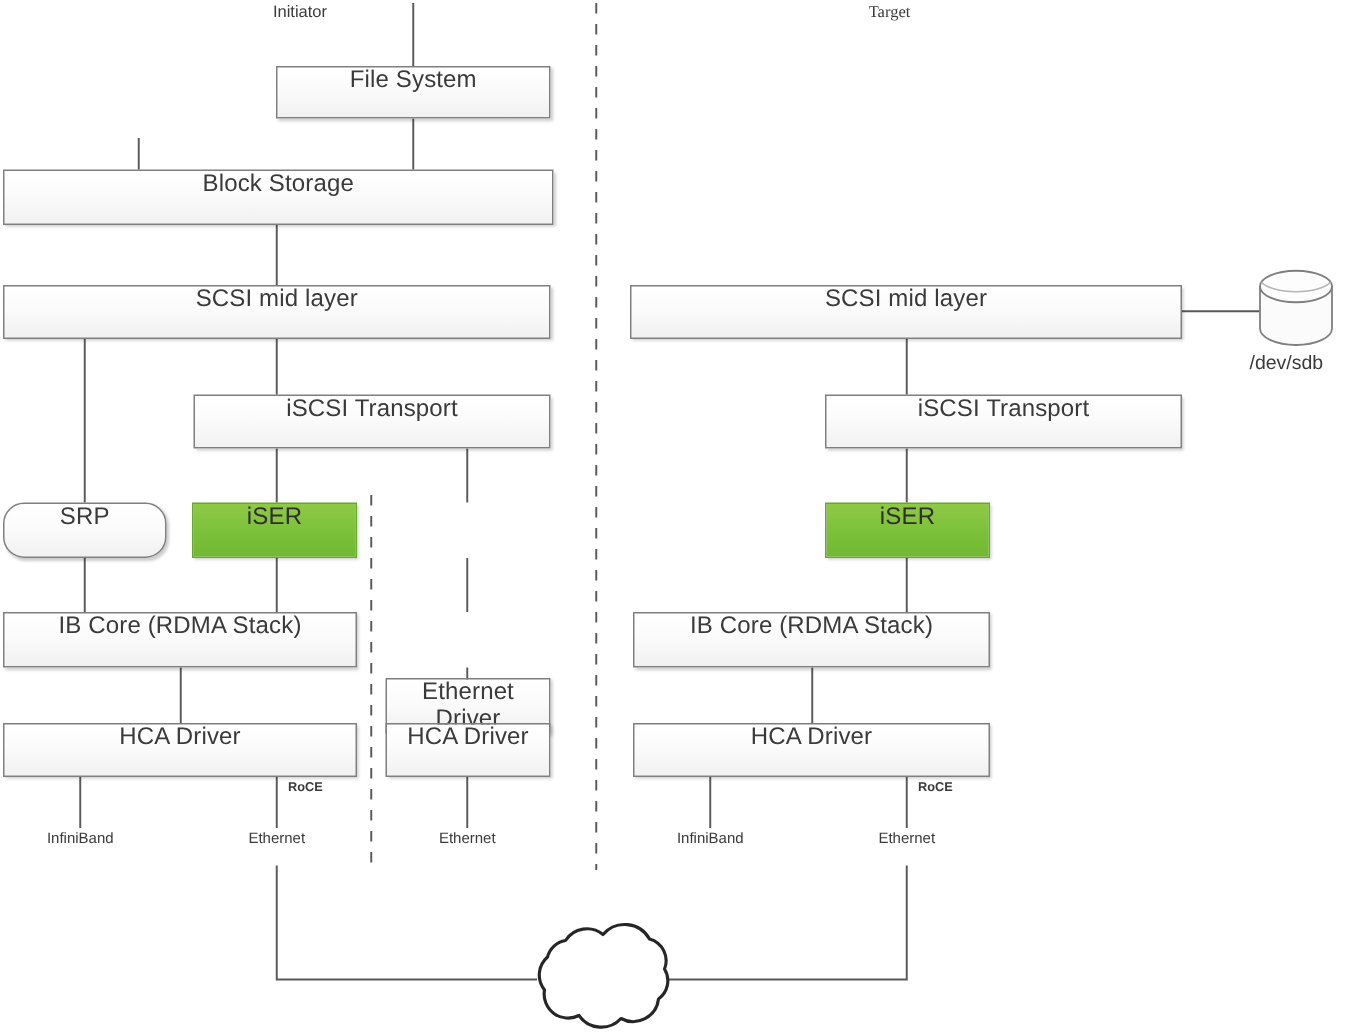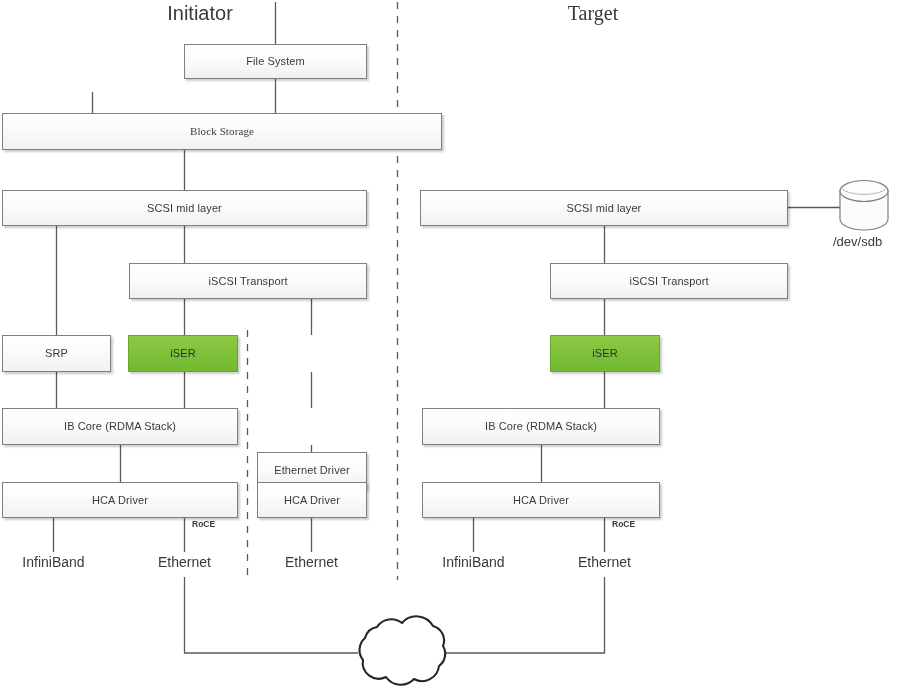--- a/index.html
+++ b/index.html
@@ -23,46 +23,46 @@
     left: 0;
     top: 0;
     width: 900px;
     height: 688px;
     pointer-events: none;
   }
   .node {
     position: absolute;
     box-sizing: border-box;
     display: flex;
-    align-items: center;
+    align-items: flex-start;
     justify-content: center;
     border: 1px solid #7f7f7f;
     background: linear-gradient(to bottom, #ffffff 0%, #fbfbfb 45%, #f1f1f1 100%);
     box-shadow: 1.5px 1.5px 2px rgba(0,0,0,0.20);
-    font-size: 11px;
+    font-size: 16px;
     color: #3a3a3a;
     letter-spacing: 0.1px;
     text-align: center;
     line-height: 1.1;
   }
   .node.green {
     background: linear-gradient(to bottom, #8fc947 0%, #7dc13a 50%, #72b832 100%);
     border: 1px solid #6ba62c;
     color: #2f2f2f;
   }
   .section-title {
     position: absolute;
-    font-size: 20px;
+    font-size: 11px;
     color: #3a3a3a;
     text-align: center;
     white-space: nowrap;
   }
   .endpoint-label {
     position: absolute;
-    font-size: 14px;
+    font-size: 10px;
     color: #3a3a3a;
     text-align: center;
     white-space: nowrap;
   }
   .tiny-label {
     position: absolute;
     font-size: 8.5px;
     font-weight: bold;
     color: #3a3a3a;
     white-space: nowrap;
@@ -159,33 +159,33 @@
   </svg>
 
   <div class="section-title" style="left:120px; top:2px; width:160px;">Initiator</div>
 
   <div class="section-title" style="left:513px; top:2px; width:160px;font-family:Liberation Serif, serif;">Target</div>
 
   <div class="node" style="left:184px; top:44px; width:183px; height:35px;">
     <span>File System</span>
   </div>
 
-  <div class="node" style="left:2px; top:113px; width:440px; height:37px;font-family:Liberation Serif, serif;">
+  <div class="node" style="left:2px; top:113px; width:367px; height:37px;">
     <span>Block Storage</span>
   </div>
 
   <div class="node" style="left:2px; top:190px; width:365px; height:36px;">
     <span>SCSI mid layer</span>
   </div>
 
   <div class="node" style="left:129px; top:263px; width:238px; height:36px;">
     <span>iSCSI Transport</span>
   </div>
 
-  <div class="node" style="left:2px; top:335px; width:109px; height:37px;">
+  <div class="node" style="left:2px; top:335px; width:109px; height:37px;border-radius:14px;">
     <span>SRP</span>
   </div>
 
   <div class="node green" style="left:128px; top:335px; width:110px; height:37px;">
     <span>iSER</span>
   </div>
 
 
   <div class="node" style="left:2px; top:408px; width:236px; height:37px;">
     <span>IB Core (RDMA Stack)</span>

